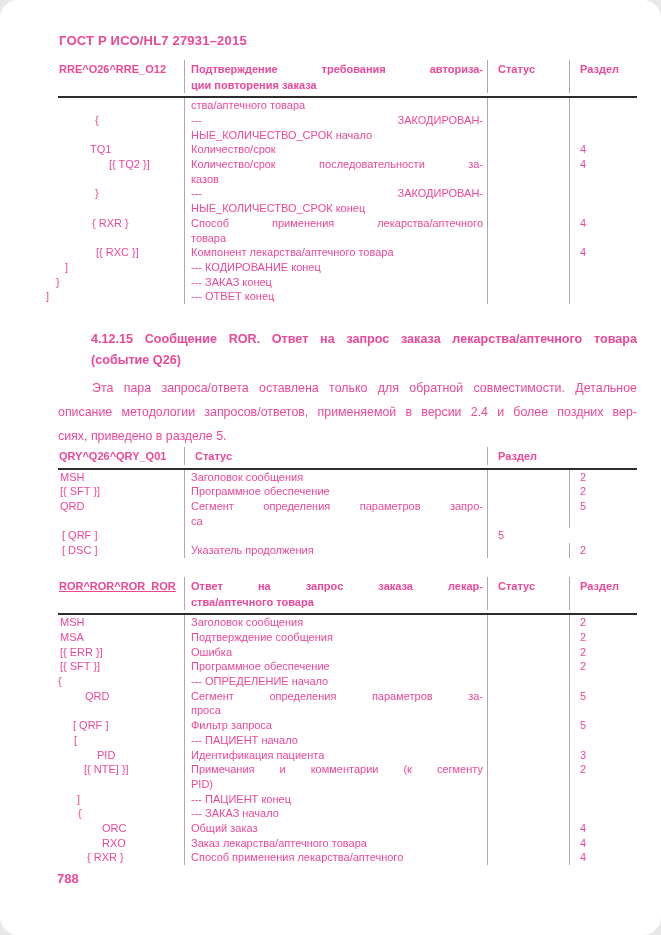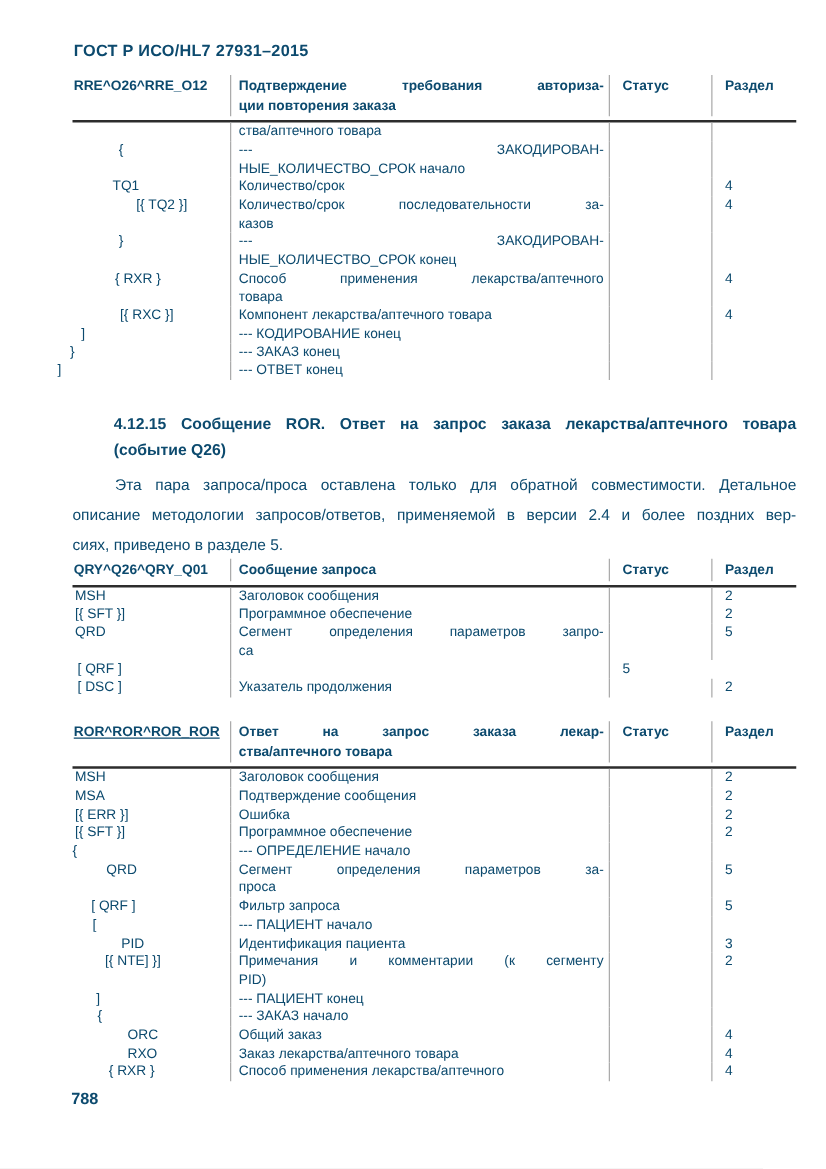--- a/index.html
+++ b/index.html
@@ -1,22 +1,23 @@
 <!DOCTYPE html>
 <html><head>
 <meta charset="utf-8">
 <style>
   html,body{margin:0;padding:0;background:#e8e8e8;}
   .page{
     position:relative;
     width:661px;height:935px;
     background:#ffffff;
     font-family:"Liberation Sans","DejaVu Sans",sans-serif;
-    color:#0c4a6e;
+    color:#ec4899;
     overflow:hidden;
+    border-radius:18px;
   }
   .doc-header{
     position:absolute;left:59px;top:33px;
     font-size:13px;font-weight:bold;letter-spacing:.2px;
   }
   .pagenum{
     position:absolute;left:57px;top:871px;
     font-size:13px;font-weight:bold;
   }
   
@@ -196,21 +197,21 @@
         <span>заказа</span>
         <span>лекарства/аптечного</span>
         <span>товара</span>
       </div>
       <div class="tline">(событие Q26)</div>
     </div>
   <div class="para" id="para">
       <div class="tline first just">
         <span>Эта</span>
         <span>пара</span>
-        <span>запроса/проса</span>
+        <span>запроса/ответа</span>
         <span>оставлена</span>
         <span>только</span>
         <span>для</span>
         <span>обратной</span>
         <span>совместимости.</span>
         <span>Детальное</span>
       </div>
       <div class="tline just">
         <span>описание</span>
         <span>методологии</span>
@@ -223,23 +224,20 @@
         <span>более</span>
         <span>поздних</span>
         <span>вер-</span>
       </div>
       <div class="tline">сиях, приведено в разделе 5.</div>
     </div>
 
   <div class="tbl" id="tbl-1" style="top: 447px;">
       <div class="trow thead">
         <div class="cell c1"><span class="code-span" style="margin-left: 1px;">QRY^Q26^QRY_Q01</span></div>
-        <div class="cell c2">
-          <div class="tline">Сообщение запроса</div>
-        </div>
         <div class="cell c3">
           <div class="tline">Статус</div>
         </div>
         <div class="cell c4">
           <div class="tline">Раздел</div>
         </div>
       </div>
       <div class="trow">
         <div class="cell c1"><span class="code-span" style="margin-left: 2px;">MSH</span></div>
         <div class="cell c2">

